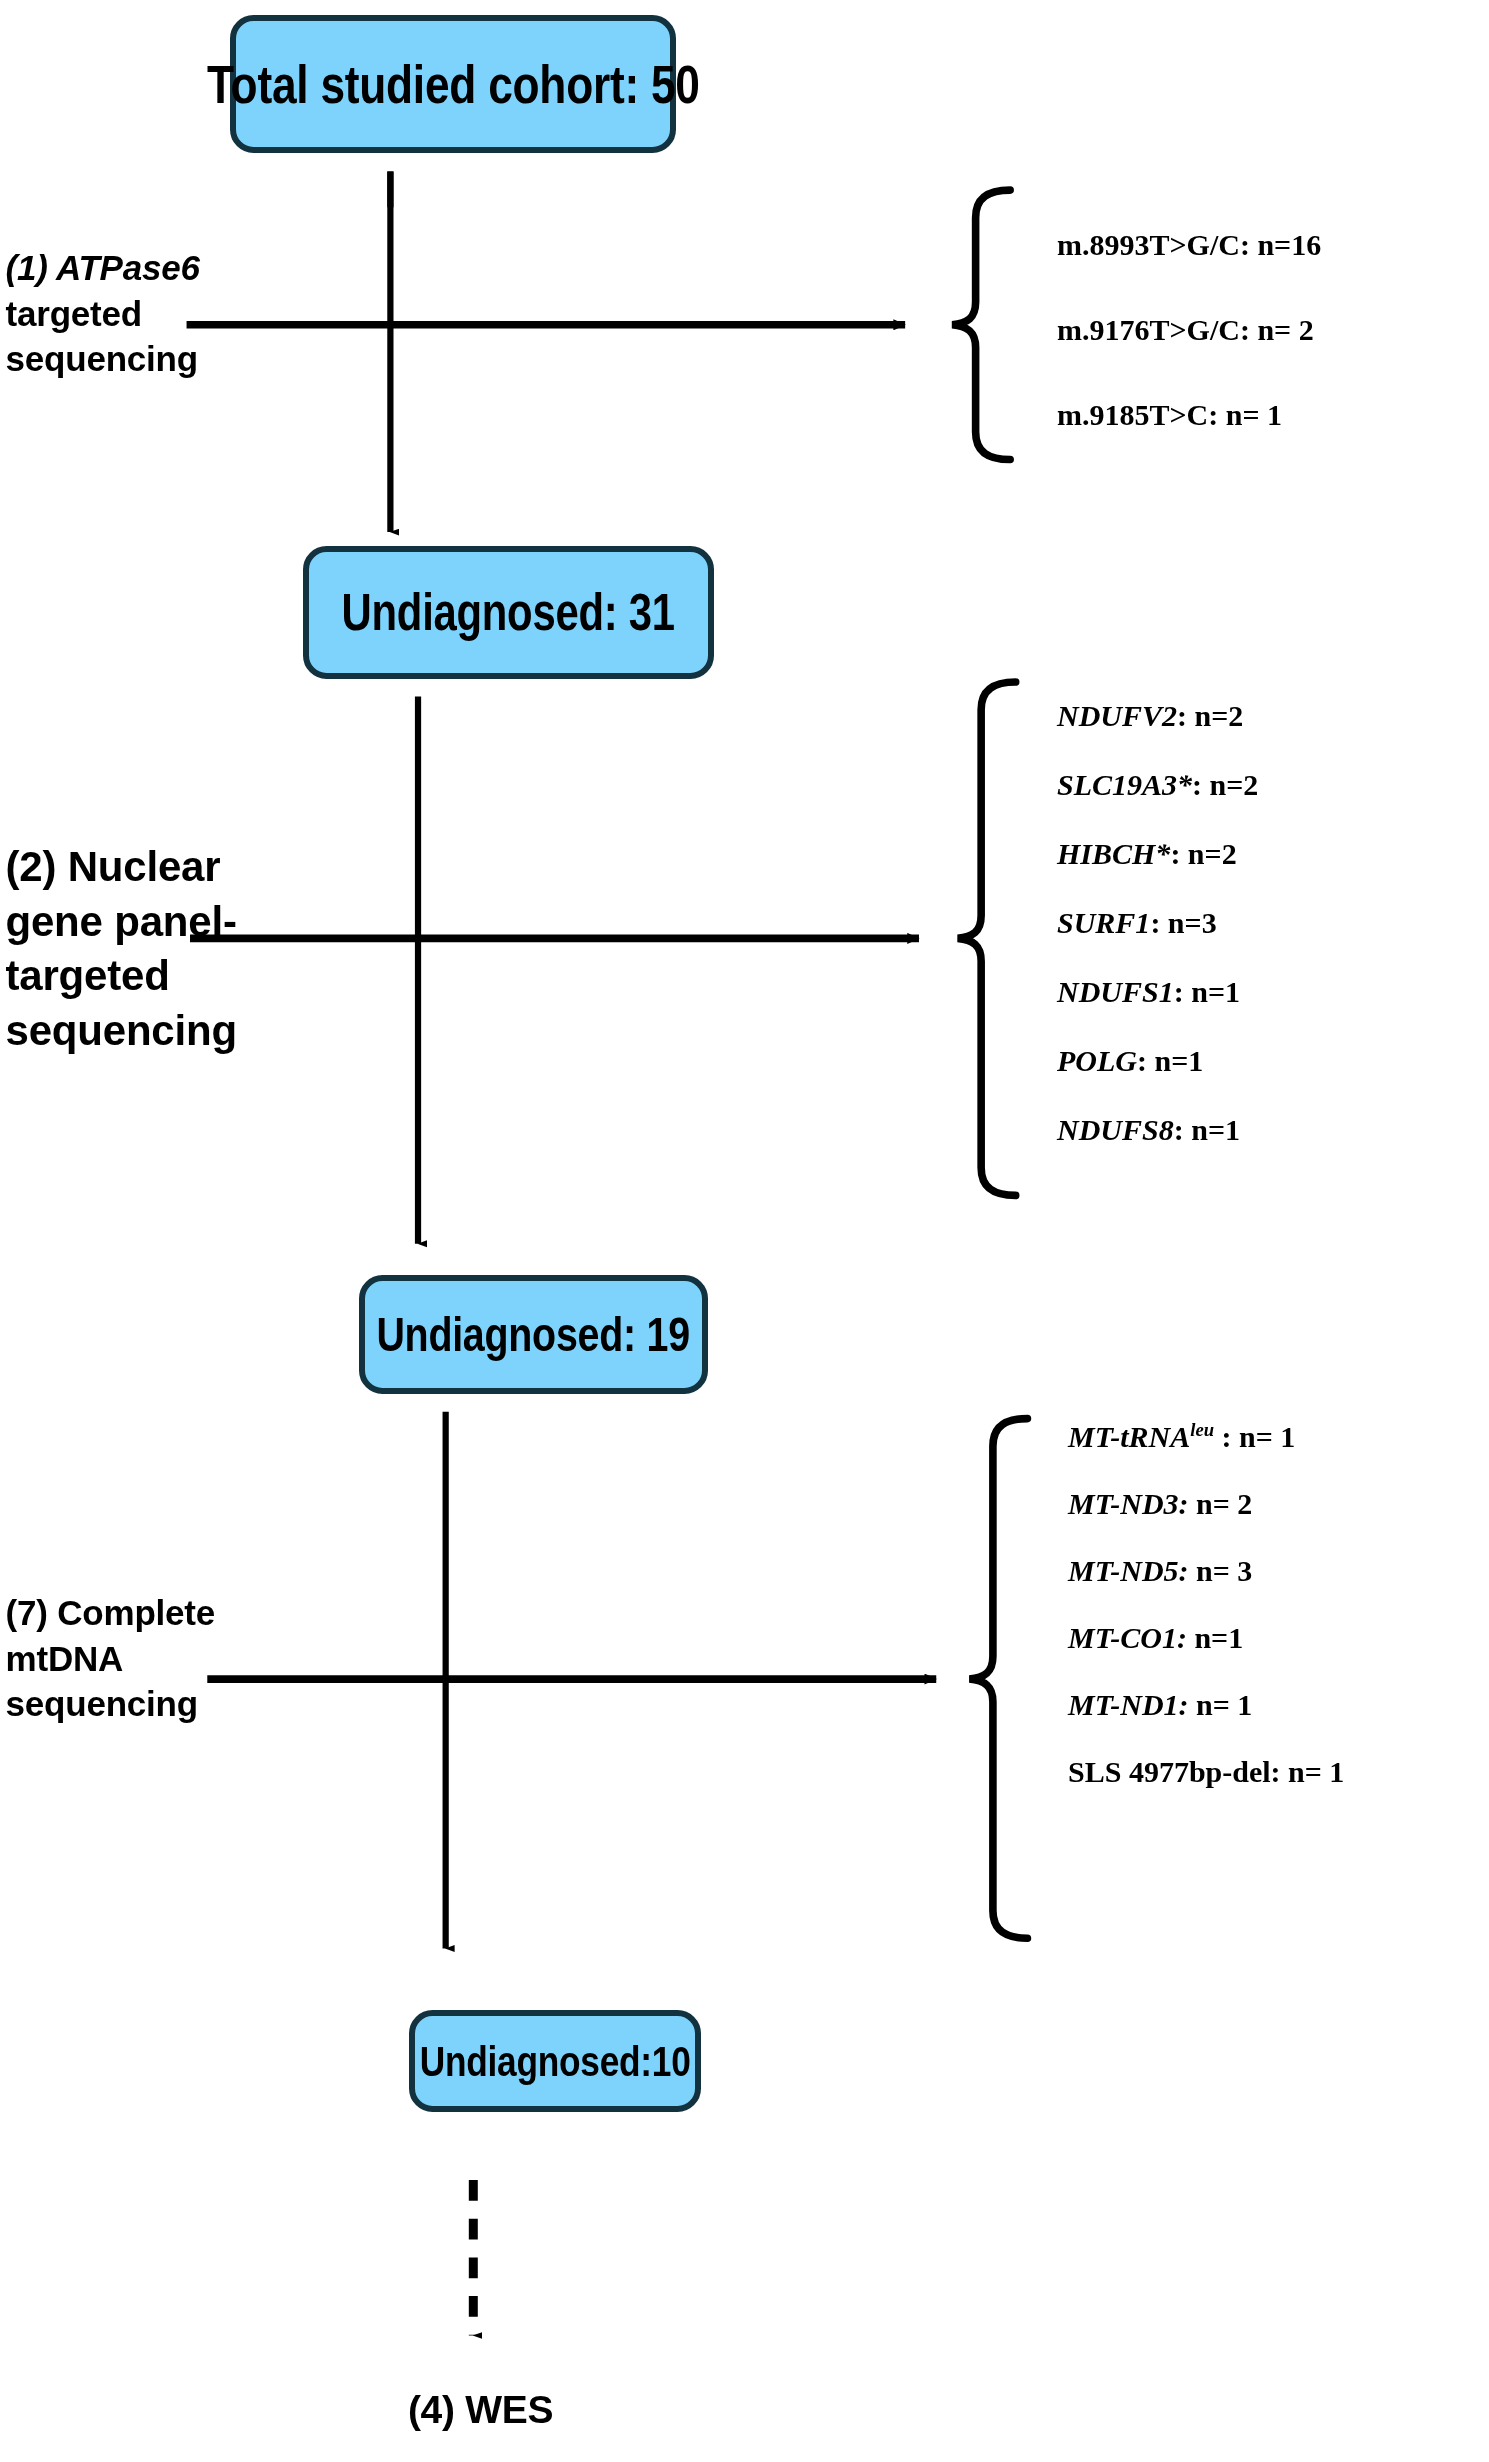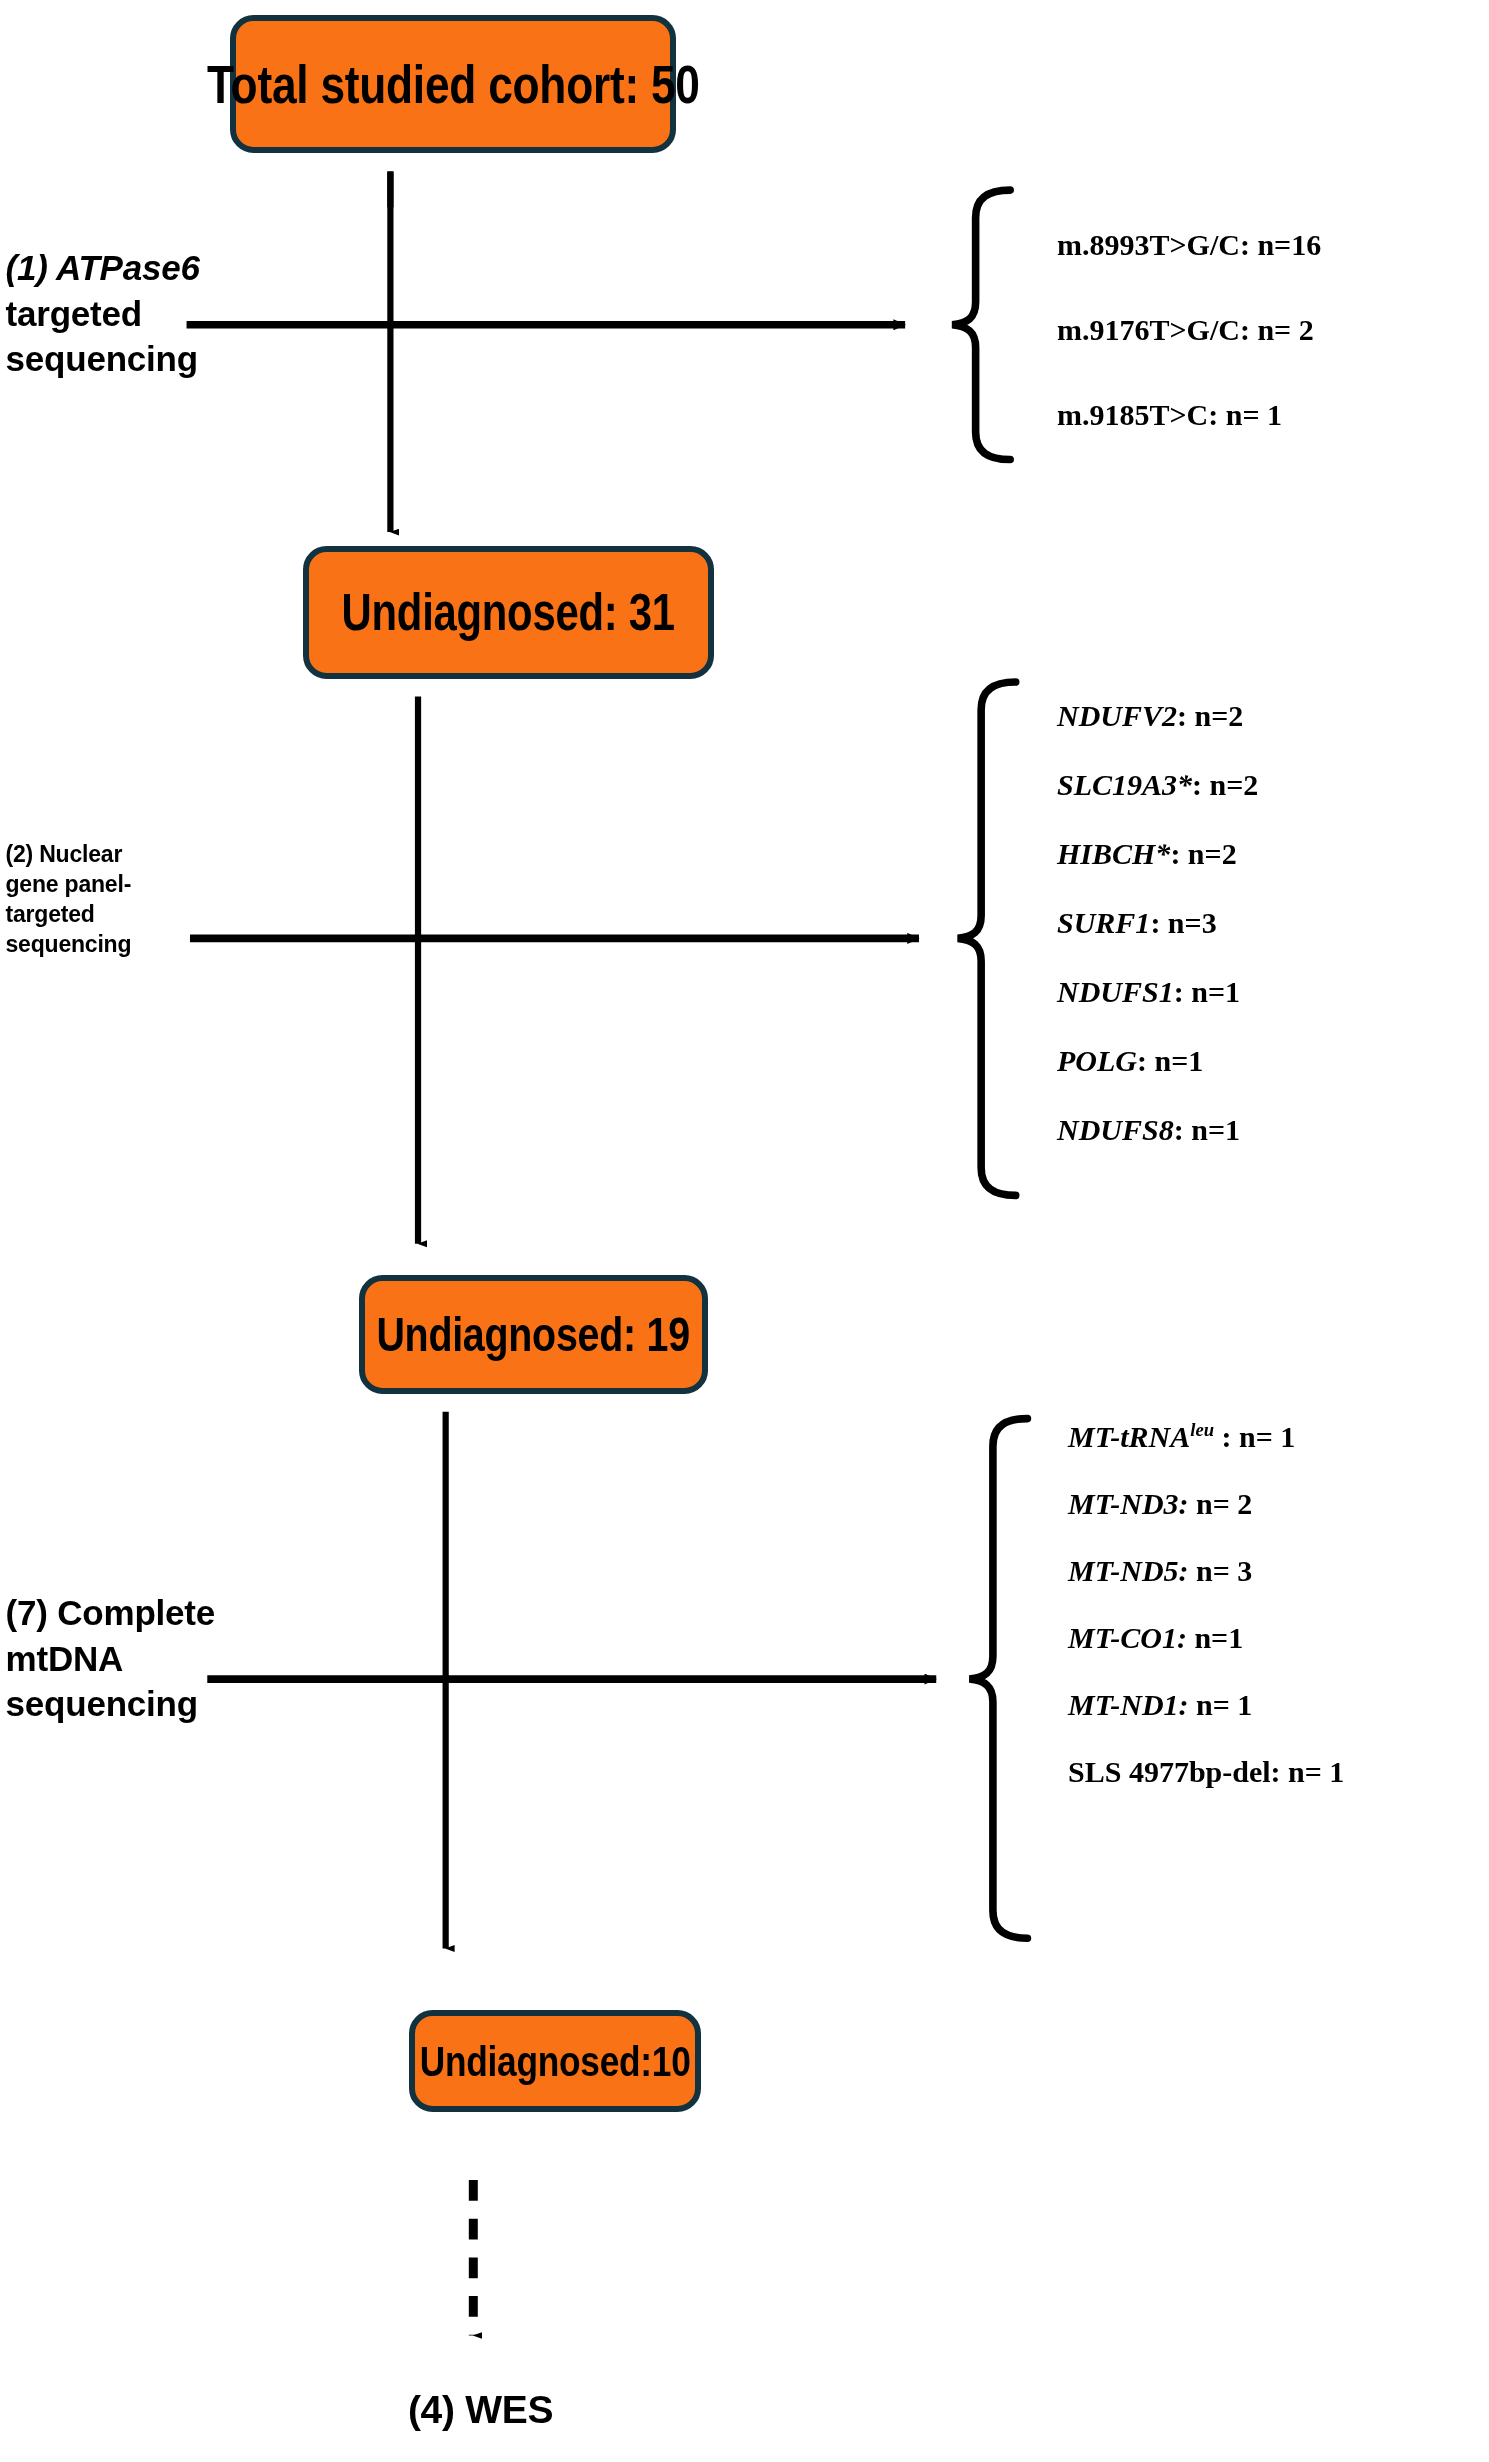--- a/index.html
+++ b/index.html
@@ -15,21 +15,21 @@
     width: 1489px;
     height: 2462px;
     background: #ffffff;
     overflow: hidden;
   }
 
   
   .node-box {
     position: absolute;
     box-sizing: border-box;
-    background: #f97316;
+    background: #7dd3fc;
     border: 6.2px solid #12323f;
     border-radius: 23.5px;
     display: flex;
     align-items: center;
     justify-content: center;
   }
   .node-label {
     font-weight: bold;
     color: #000000;
     white-space: nowrap;
@@ -62,21 +62,21 @@
   
   .stage-caption {
     position: absolute;
     font-weight: bold;
     color: #000000;
     text-align: left;
     line-height: 1.30;
     letter-spacing: -0.2px;
   }
   #stage-1-caption { left: 5.5px;  top: 245px;  width: 290px; font-size: 35px; }
-  #stage-2-caption { left: 5.5px;  top: 840px; width: 297px; font-size: 23px; }
+  #stage-2-caption { left: 5.5px;  top: 840px; width: 297px; font-size: 42px; }
   #stage-3-caption { left: 5.5px;  top: 1590px; width: 297px; font-size: 35px; }
   .caption-em { font-style: italic; }
 
   
   .result-list {
     position: absolute;
     color: #000000;
     font-weight: bold;
     font-family: Liberation Serif, serif;
   }

